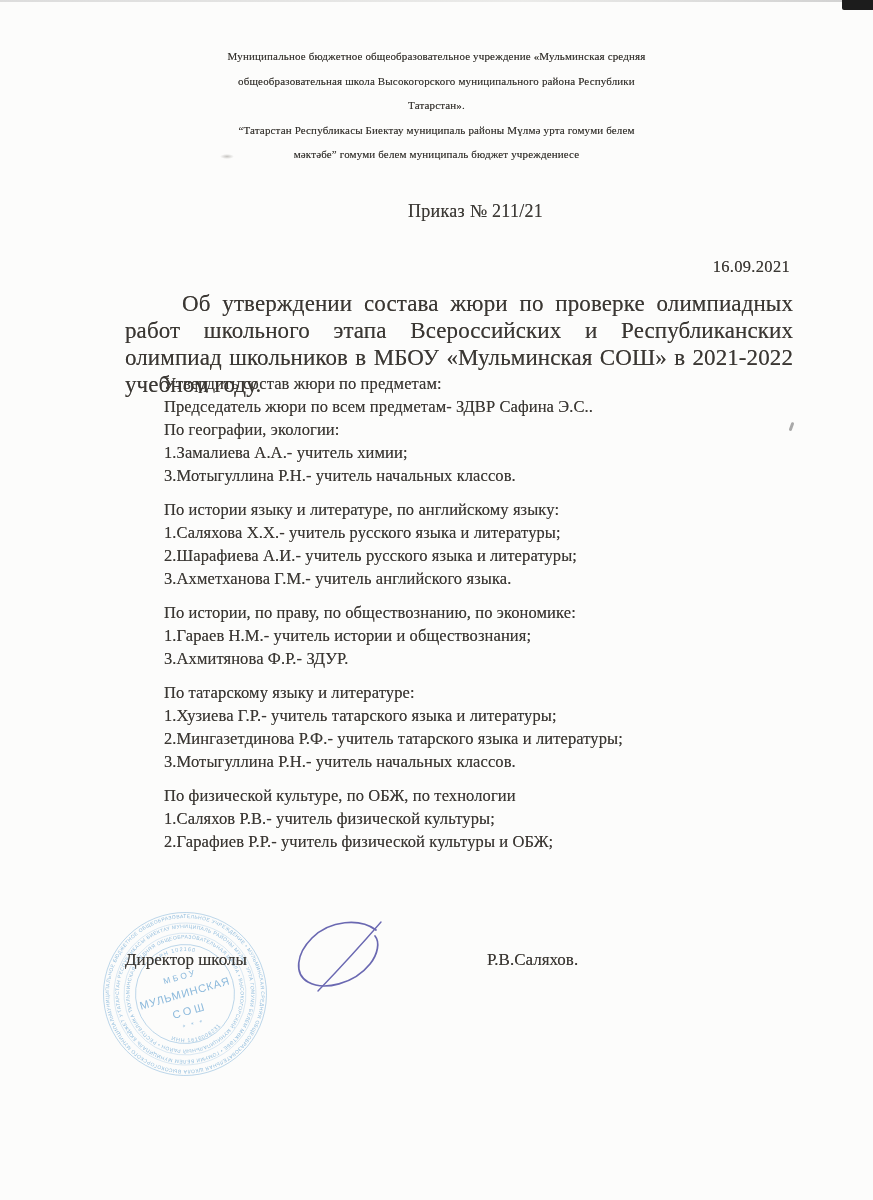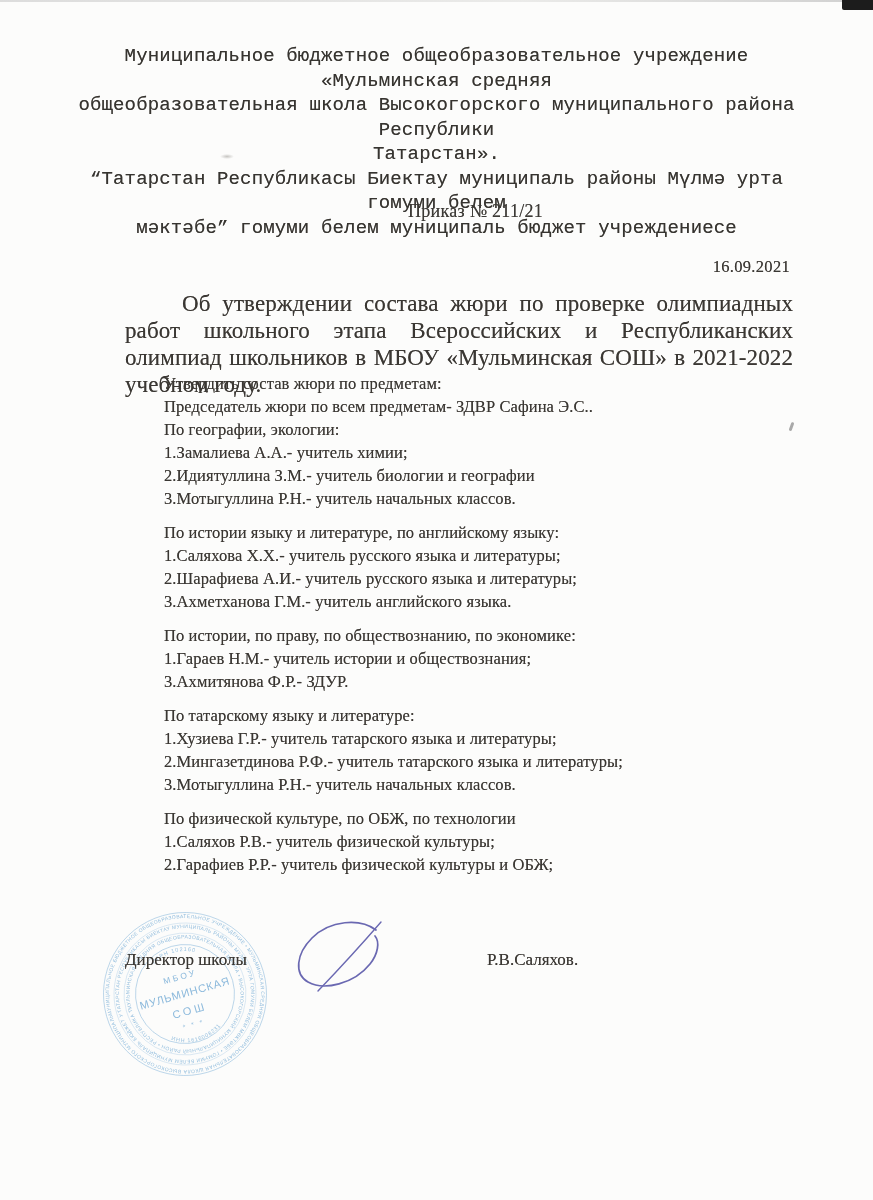--- a/index.html
+++ b/index.html
@@ -16,22 +16,22 @@
     position:absolute;top:0;left:0;width:873px;height:2px;
     background:linear-gradient(to right,#cfcfcf 0%,#e3e3e1 60%,#bdbdbd 100%);
     opacity:.7;
   }
   .corner-chip{
     position:absolute;top:0;right:0;width:31px;height:10px;
     background:#1c1c1c;border-bottom-left-radius:2px;
   }
   .header-block{
     position:absolute;top:44px;left:60px;right:60px;
-    text-align:center;font-size:19px;line-height:24.5px;
-    letter-spacing:.15px;color:#363430;font-family:Liberation Mono, monospace;
+    text-align:center;font-size:11px;line-height:24.5px;
+    letter-spacing:.15px;color:#363430;
   }
   .order-title{
     position:absolute;top:201px;left:0;right:0;
     text-align:center;font-size:18px;letter-spacing:.3px;
     transform:translateX(39px);color:#3c3a36;
   }
   .order-date{
     position:absolute;top:257px;right:83px;
     font-size:16.5px;letter-spacing:.3px;
   }
@@ -86,21 +86,20 @@
   <div class="order-date soft">16.09.2021</div>
   <div class="subject soft">Об утверждении состава жюри по  проверке олимпиадных работ школьного этапа Всероссийских и Республиканских  олимпиад школьников в МБОУ «Мульминская СОШ» в 2021-2022 учебном году.</div>
 
   <div class="body-block soft">
     <div>Утвердить состав жюри по предметам:</div>
     <div>Председатель жюри по всем предметам- ЗДВР Сафина Э.С..</div>
 
     <div>
       <div>По  географии, экологии:</div>
       <div>1.Замалиева А.А.- учитель  химии;</div>
-      <div>2.Идиятуллина З.М.- учитель биологии и географии</div>
       <div>3.Мотыгуллина Р.Н.- учитель начальных классов.</div>
     </div>
 
     <div class="section">
       <div>По истории языку и литературе, по английскому языку:</div>
       <div>1.Саляхова Х.Х.- учитель русского языка и литературы;</div>
       <div>2.Шарафиева А.И.- учитель русского языка и литературы;</div>
       <div>3.Ахметханова Г.М.- учитель английского языка.</div>
     </div>
 

